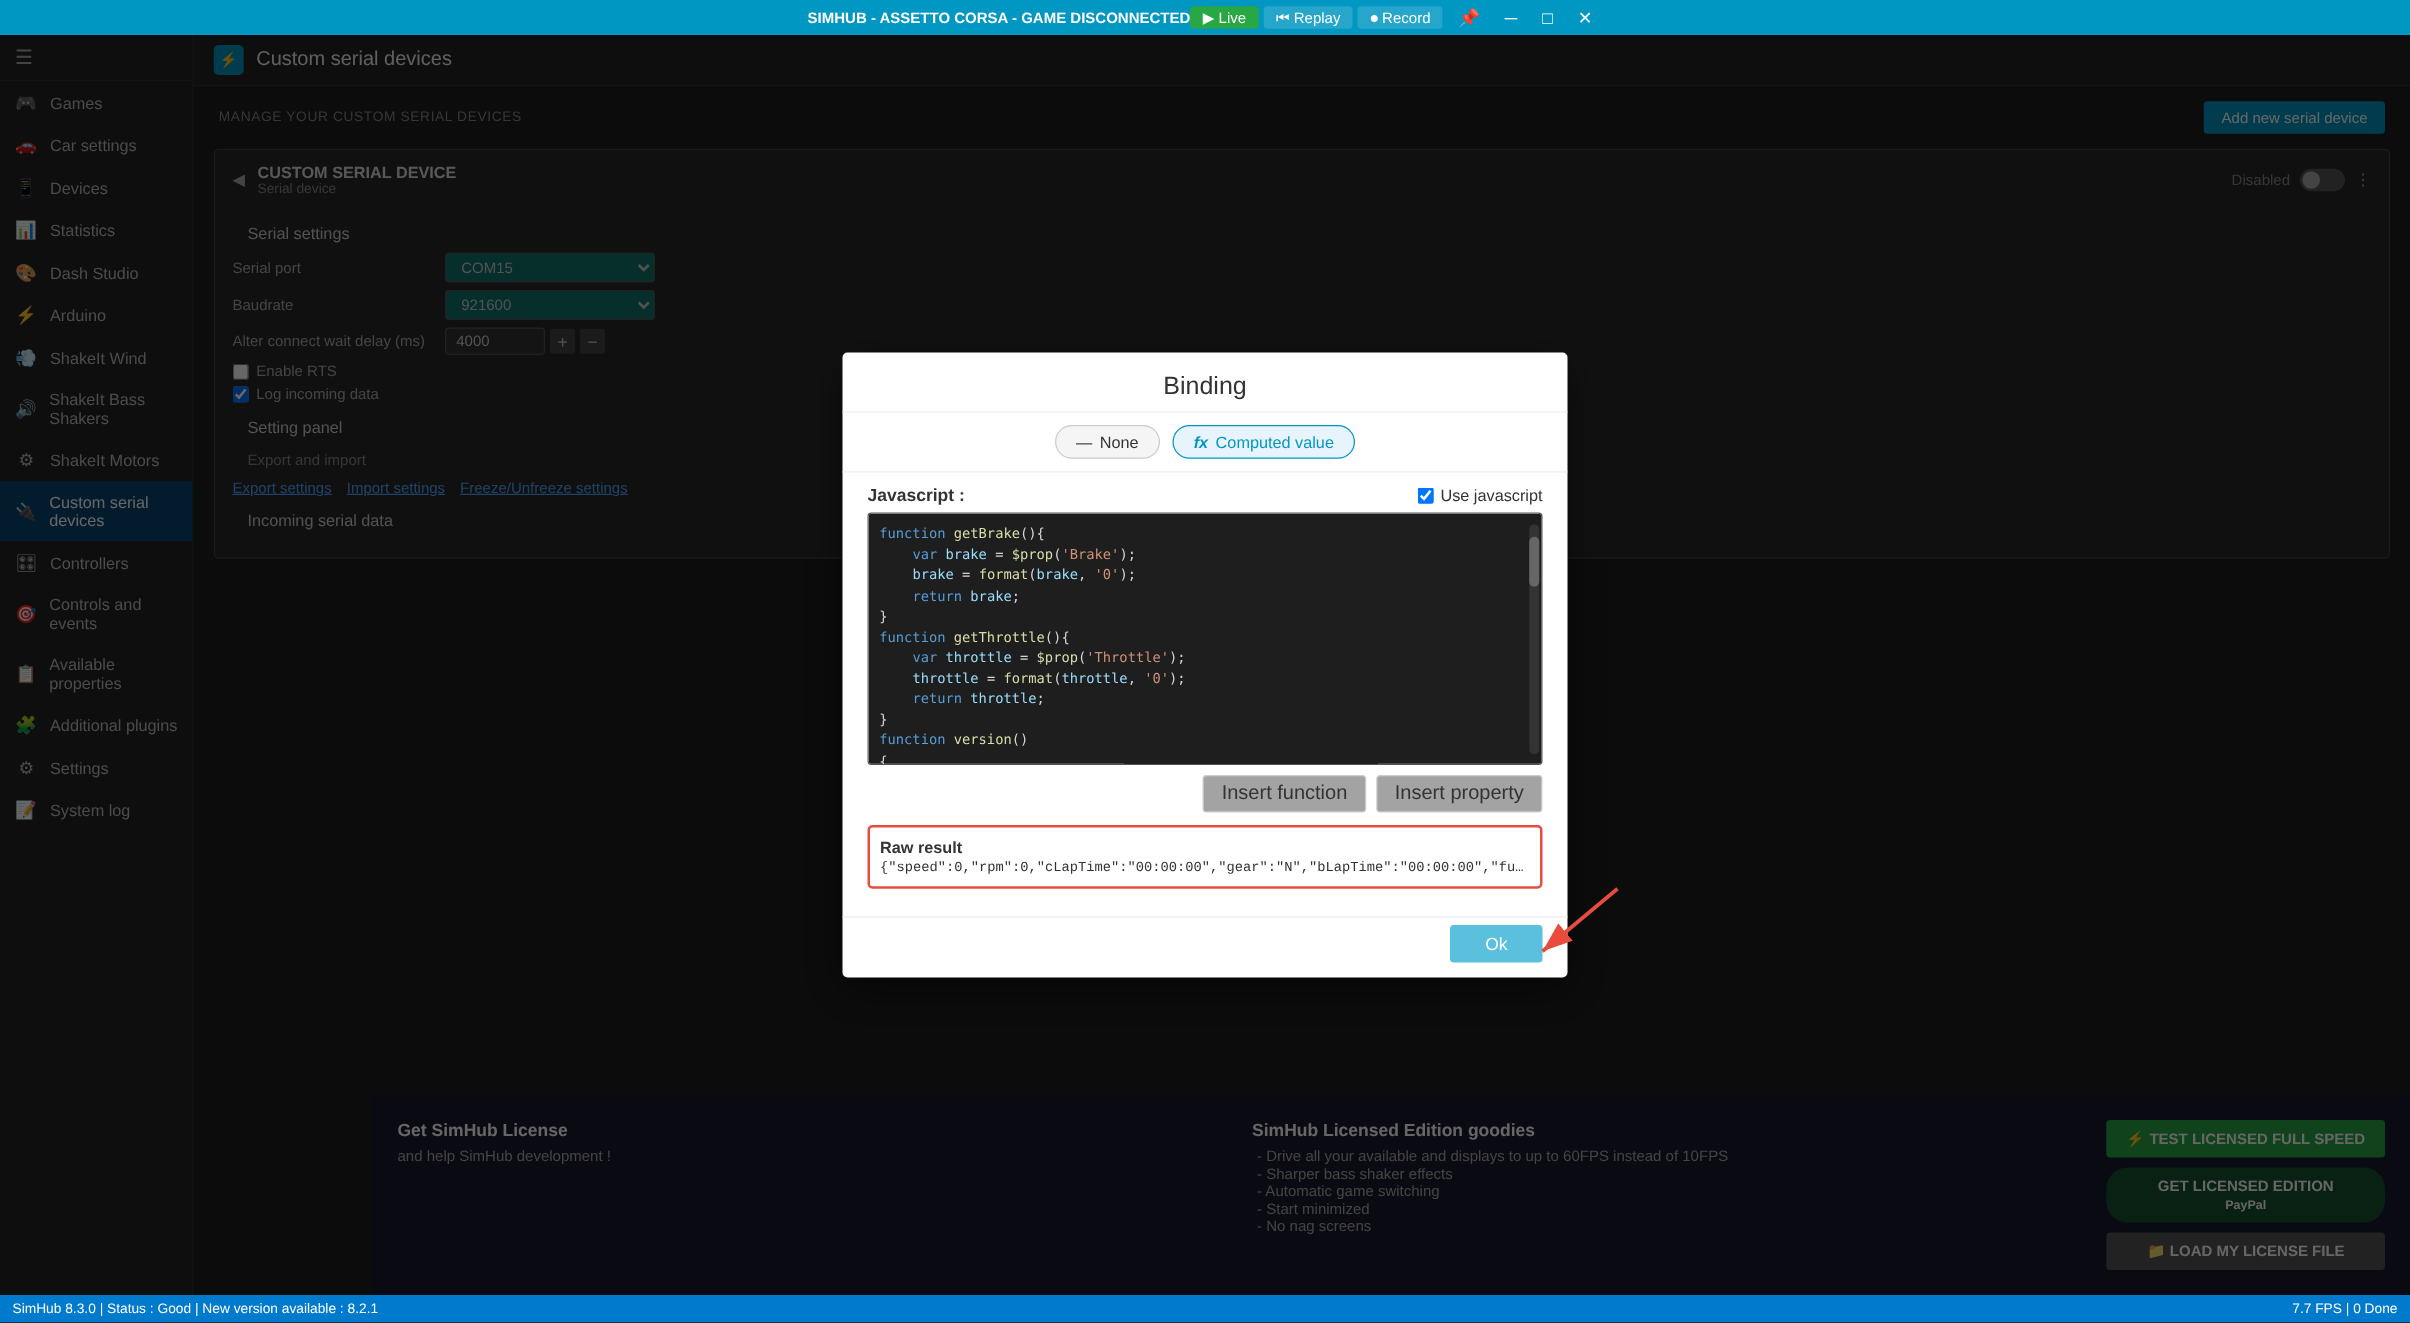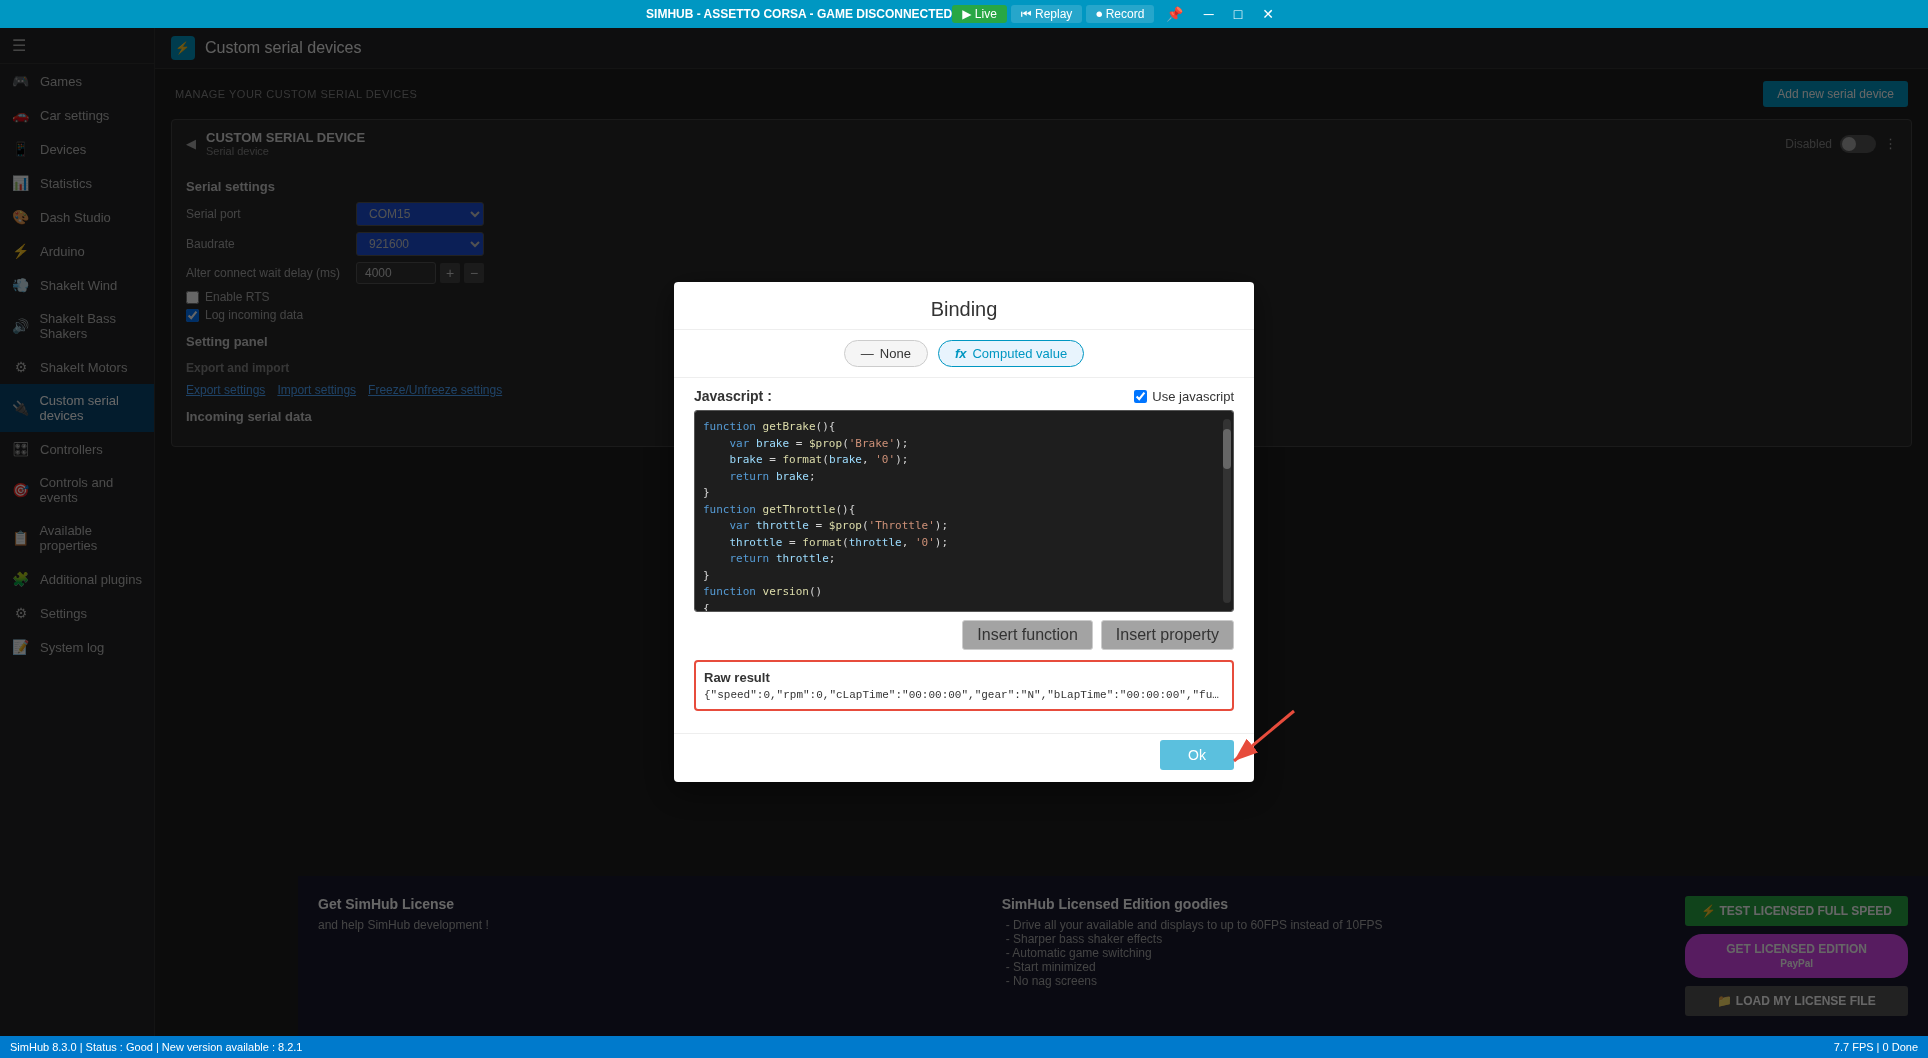--- a/index.html
+++ b/index.html
@@ -131,33 +131,33 @@
     }
     .toggle-switch::after {
       content: '';
       width: 14px; height: 14px;
       background: #aaa;
       border-radius: 50%;
       position: absolute;
       top: 2px; left: 2px;
     }
     .device-body { padding: 0 14px 14px; }
-    .section-title { font-size: 13px; color: #ccc; margin: 12px 0 8px; font-weight: bold; }
+    .section-title { font-size: 13px; color: #ccc; margin: 12px 12px 8px; }
 
     
     .form-row { display: flex; align-items: center; margin: 6px 0; gap: 10px; }
     .form-label { width: 160px; color: #aaa; font-size: 12px; }
     .form-select {
-      background: #1d4ed8;
+      background: #0f766e;
       border: 1px solid #555;
       color: #ccc;
       padding: 3px 8px;
       border-radius: 3px;
       font-size: 12px;
-      width: 128px;
+      width: 168px;
     }
     .form-input {
       background: #333;
       border: 1px solid #555;
       color: #ccc;
       padding: 3px 8px;
       border-radius: 3px;
       font-size: 12px;
       width: 80px;
     }
@@ -192,21 +192,21 @@
       color: #fff;
       border: none;
       padding: 8px 16px;
       border-radius: 3px;
       cursor: pointer;
       font-size: 12px;
       font-weight: bold;
       min-width: 180px;
       text-align: center;
     }
-    .lic-btn.paypal { background: #d946ef; border-radius: 17px; }
+    .lic-btn.paypal { background: #14532d; border-radius: 17px; }
     .lic-btn.load { background: #555; }
 
     
     #statusbar {
       height: 22px;
       background: #007acc;
       display: flex;
       align-items: center;
       padding: 0 10px;
       font-size: 11px;

